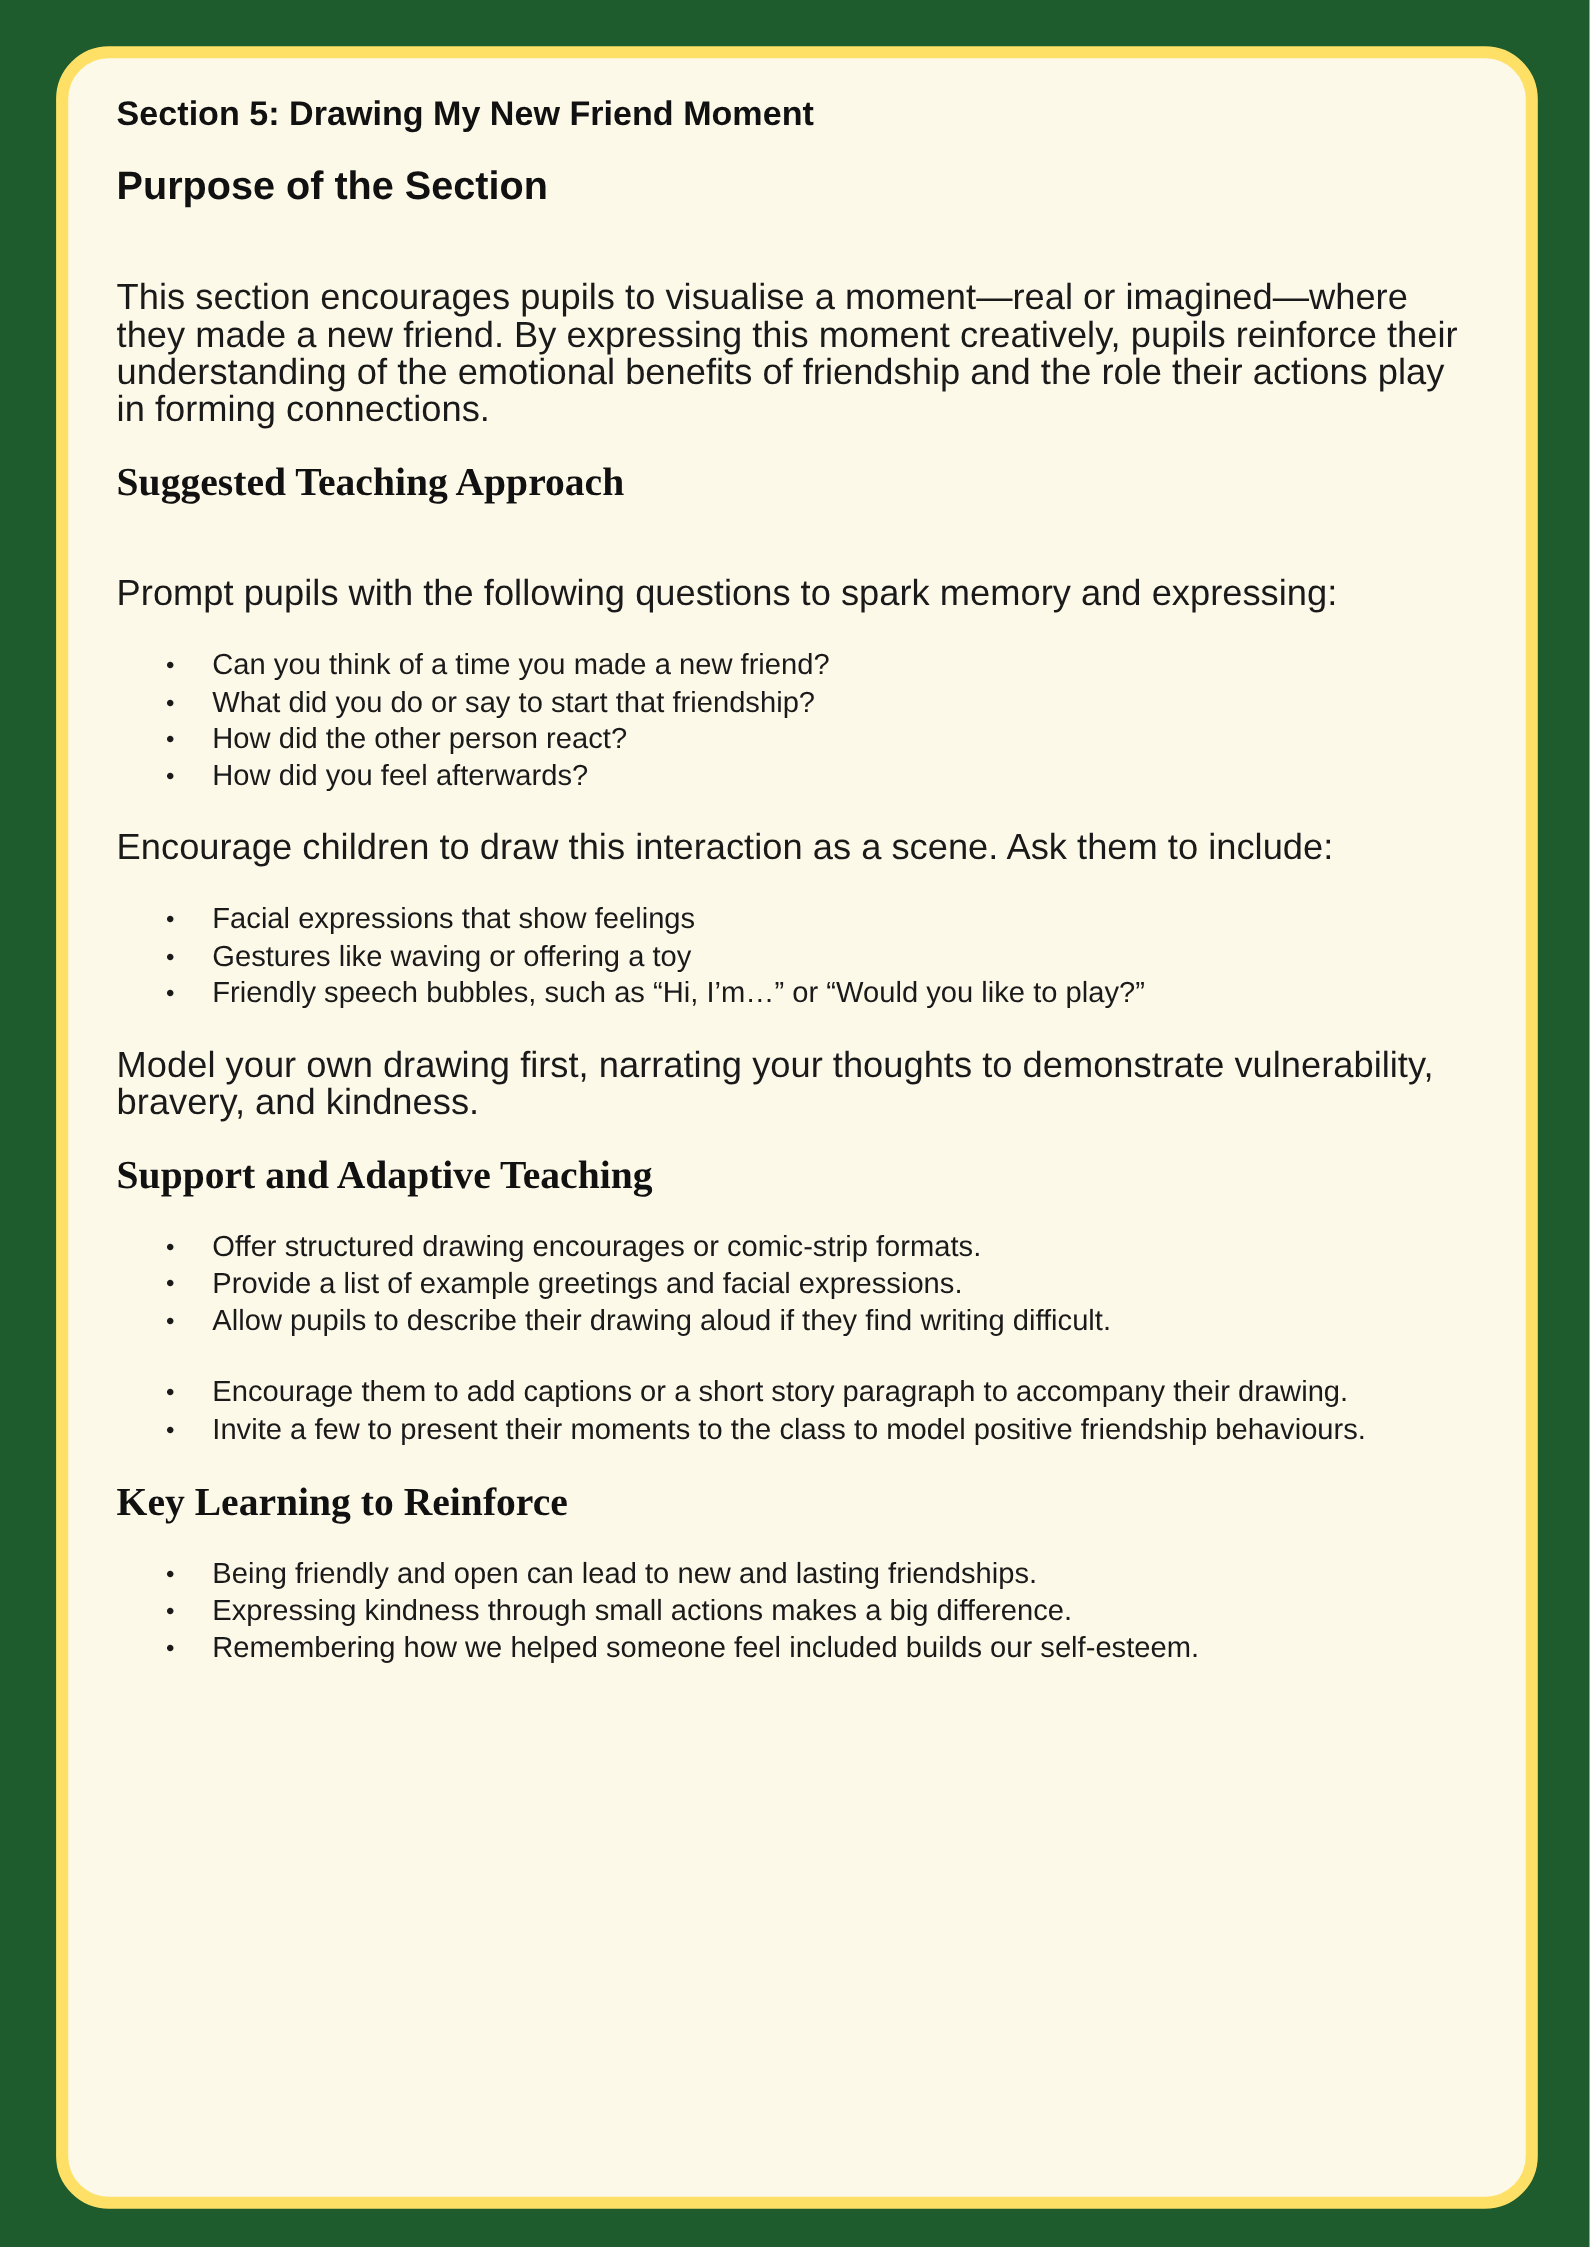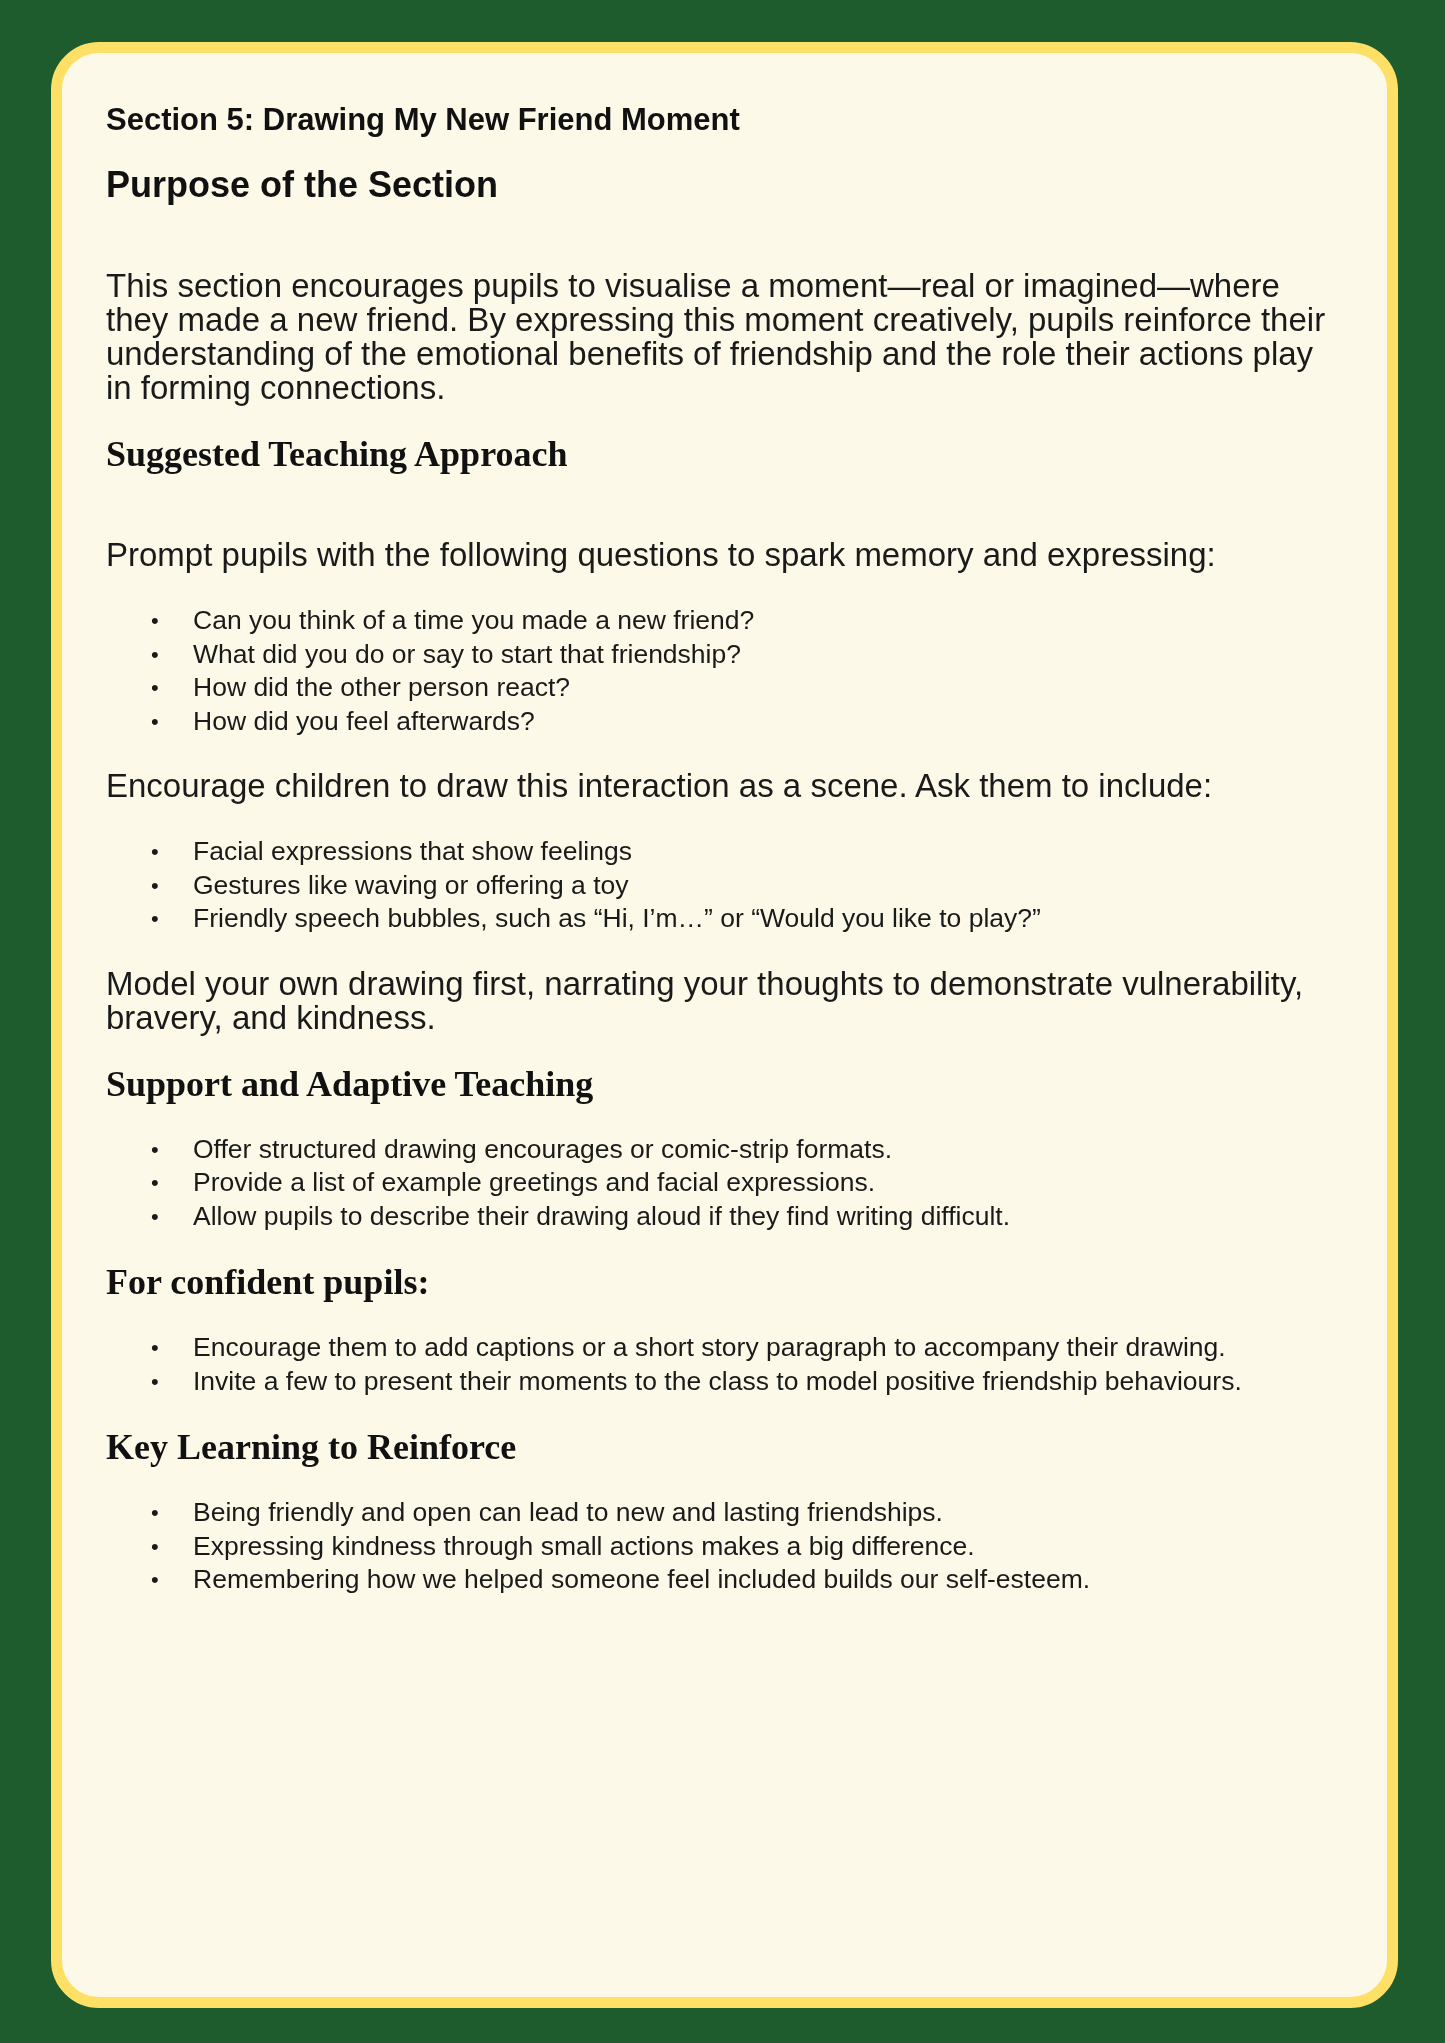--- a/index.html
+++ b/index.html
@@ -22,21 +22,21 @@
       width: 1347px;
       height: 1966px;
       box-sizing: border-box;
       background: #fdf9e9;
       border: 11px solid #ffe066;
       border-radius: 48px;
     }
     .content {
       position: absolute;
       left: 106px;
-      top: 100px;
+      top: 84px;
       width: 1240px;
     }
     h1 {
       font-size: 31px;
       font-weight: bold;
       margin: 0;
       line-height: 40px;
       color: #111;
     }
     h2 {
@@ -110,21 +110,20 @@
   <p class="mt-para">Model your own drawing first, narrating your thoughts to demonstrate vulnerability, bravery, and kindness.</p>
 
   <h2 class="mt-h2">Support and Adaptive Teaching</h2>
 
   <ul class="mt-list">
     <li><span class="bullet">•</span><span>Offer structured drawing encourages or comic-strip formats.</span></li>
     <li><span class="bullet">•</span><span>Provide a list of example greetings and facial expressions.</span></li>
     <li><span class="bullet">•</span><span>Allow pupils to describe their drawing aloud if they find writing difficult.</span></li>
   </ul>
 
-  <h2 class="mt-h2">For confident pupils:</h2>
 
   <ul class="mt-list">
     <li><span class="bullet">•</span><span>Encourage them to add captions or a short story paragraph to accompany their drawing.</span></li>
     <li><span class="bullet">•</span><span>Invite a few to present their moments to the class to model positive friendship behaviours.</span></li>
   </ul>
 
   <h2 class="mt-h2">Key Learning to Reinforce</h2>
 
   <ul class="mt-list">
     <li><span class="bullet">•</span><span>Being friendly and open can lead to new and lasting friendships.</span></li>

